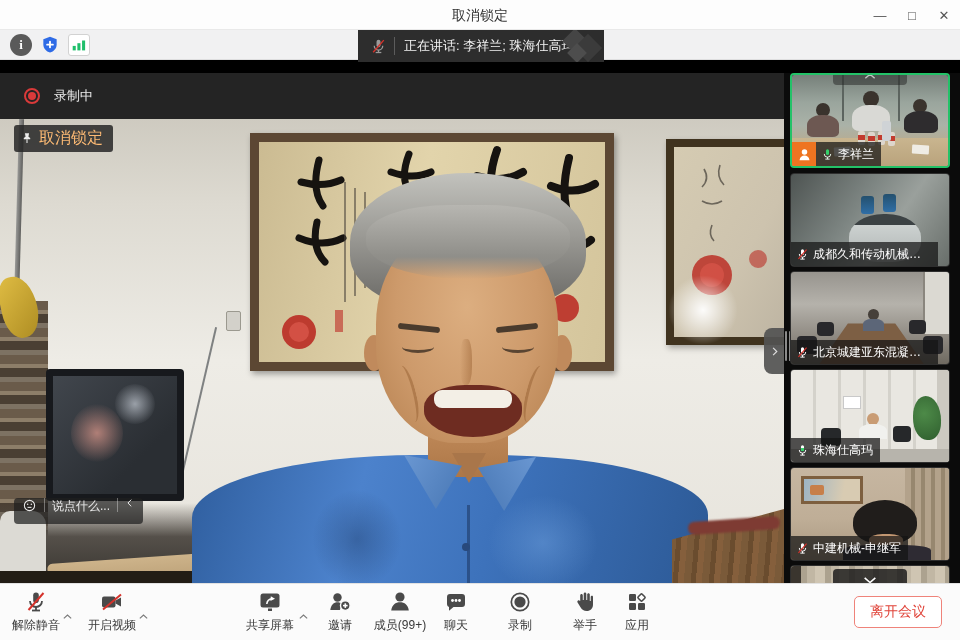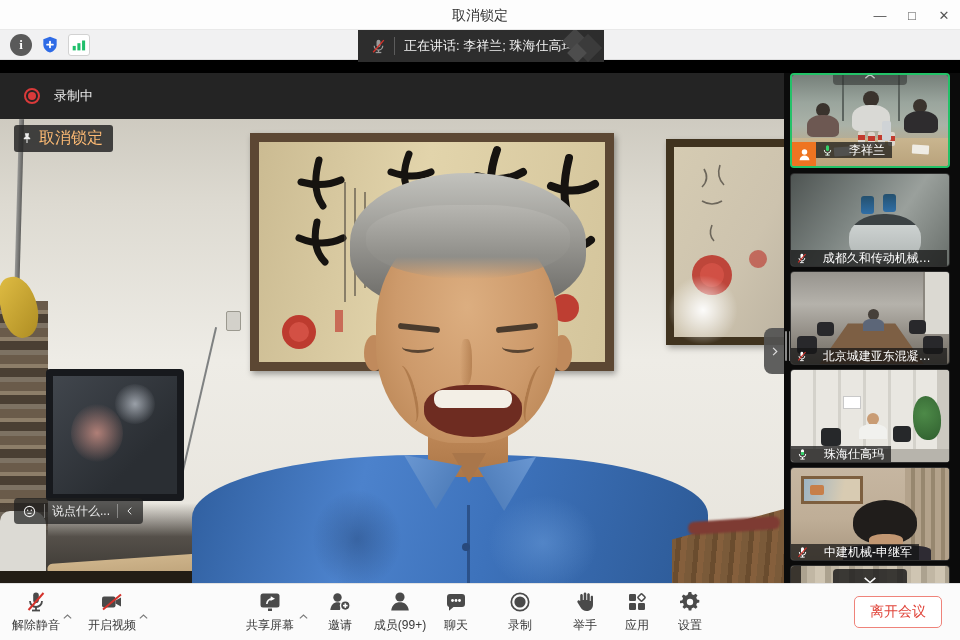--- a/index.html
+++ b/index.html
@@ -117,36 +117,36 @@
   .recordbar { position:absolute; left:0; top:0; width:784px; height:46px; background:#242424; z-index:6;
     display:flex; align-items:center; }
   .rec-dot { width:16px; height:16px; border-radius:50%; border:2px solid #d93a3a; margin-left:24px;
     display:flex; align-items:center; justify-content:center; }
   .rec-dot i { width:8px; height:8px; border-radius:50%; background:#d93a3a; }
   .rec-label { color:#ececec; font-size:13px; margin-left:14px; }
   .pinbtn { position:absolute; left:14px; top:52px; height:27px; padding:0 10px 0 6px; z-index:6;
     background:rgba(38,38,38,.85); border-radius:3px; display:flex; align-items:center; gap:5px; cursor:pointer; }
   .pinbtn span { color:#fdba74; font-size:16px; }
   .chatpill { position:absolute; left:14px; top:425px; height:26px; z-index:6; padding:0 8px;
-    background:rgba(30,30,30,.72); border-radius:4px; display:flex; align-items:center; gap:7px; }
+    background:rgba(30,30,30,.72); border-radius:4px; display:flex; align-items:flex-start; gap:7px; }
   .chatpill .sep { width:1px; height:14px; background:rgba(255,255,255,.35); }
   .chatpill .ph { color:#e9e9e9; font-size:12px; }
   .collapse-handle { position:absolute; left:764px; top:255px; width:20px; height:46px; z-index:6;
     background:rgba(82,82,82,.92); border-radius:8px 0 0 8px; display:flex; align-items:center; justify-content:center; cursor:pointer; }
 
   
   .scrollhint { position:absolute; left:1px; top:258px; width:5px; height:30px; display:flex; gap:2px; }
   .scrollhint i { width:2px; height:100%; background:#8a8a8a; border-radius:1px; }
   .thumb { position:absolute; left:6px; width:160px; border-radius:4px; overflow:hidden;
     background:#222; border:1px solid #2e2e2e; cursor:pointer; }
   .thumb.active { border:2px solid #23c268; }
   .thumb .scenebox { position:absolute; inset:0; }
   .tlabel { position:absolute; left:0; bottom:0; display:flex; align-items:stretch; max-width:100%; }
-  .tlabel .box { background:rgba(20,20,20,.72); display:flex; align-items:center; gap:15px;
-    padding:0 7px 0 5px; height:16px; max-width:156px; }
+  .tlabel .box { background:rgba(20,20,20,.72); display:flex; align-items:center; gap:4px;
+    padding:0 7px 0 5px; height:24px; max-width:156px; }
   .tlabel .nm { color:#fff; font-size:12px; white-space:nowrap; overflow:hidden; text-overflow:ellipsis; max-width:118px; }
   .badge { width:24px; height:24px; background:#ee7421; display:flex; align-items:center; justify-content:center; flex:0 0 24px; }
   .scrollbtn { position:absolute; left:50%; transform:translateX(-50%); width:74px; height:22px;
     background:rgba(25,25,25,.82); border-radius:4px; display:flex; align-items:center; justify-content:center; cursor:pointer; }
 
   
   .s1 { background:linear-gradient(180deg,#76807a 0%,#9aa59d 30%,#aab2a8 55%,#b9ab8e 78%,#cbb795 100%); }
   .s1 .mull1{ position:absolute; left:50px; top:0; width:2px; height:46px; background:#5c645f; }
   .s1 .mull2{ position:absolute; left:106px; top:0; width:2px; height:46px; background:#5c645f; }
   .s1 .p { position:absolute; border-radius:45% 45% 20% 20%; }
@@ -619,22 +619,15 @@
   <div class="titem" style="left:601px">
     <svg width="24" height="24" viewBox="0 0 24 24">
       <rect x="4" y="4" width="7" height="7" rx="1.2" fill="#4a4a4a"></rect>
       <rect x="4" y="13" width="7" height="7" rx="1.2" fill="#4a4a4a"></rect>
       <rect x="13" y="13" width="7" height="7" rx="1.2" fill="#4a4a4a"></rect>
       <rect x="13.7" y="4.7" width="5.6" height="5.6" rx="1" fill="none" stroke="#4a4a4a" stroke-width="1.6" transform="rotate(45 16.5 7.5)"></rect>
     </svg>
     <span class="lbl">应用</span>
   </div>
 
-  <div class="titem" style="left:654px">
-    <svg width="24" height="24" viewBox="0 0 24 24">
-      <path fill="#4a4a4a" d="M10.7 2h2.6l.5 2.3 1.9.8 2-1.3 1.8 1.8-1.3 2 .8 1.9 2.3.5v2.6l-2.3.5-.8 1.9 1.3 2-1.8 1.8-2-1.3-1.9.8-.5 2.3h-2.6l-.5-2.3-1.9-.8-2 1.3-1.8-1.8 1.3-2-.8-1.9L2 13.3v-2.6l2.3-.5.8-1.9-1.3-2 1.8-1.8 2 1.3 1.9-.8z"></path>
-      <circle cx="12" cy="12" r="3.2" fill="#fbfbfb"></circle>
-    </svg>
-    <span class="lbl">设置</span>
-  </div>
 
   <div class="leavebtn">离开会议</div>
 </div>
 
 </body></html>

